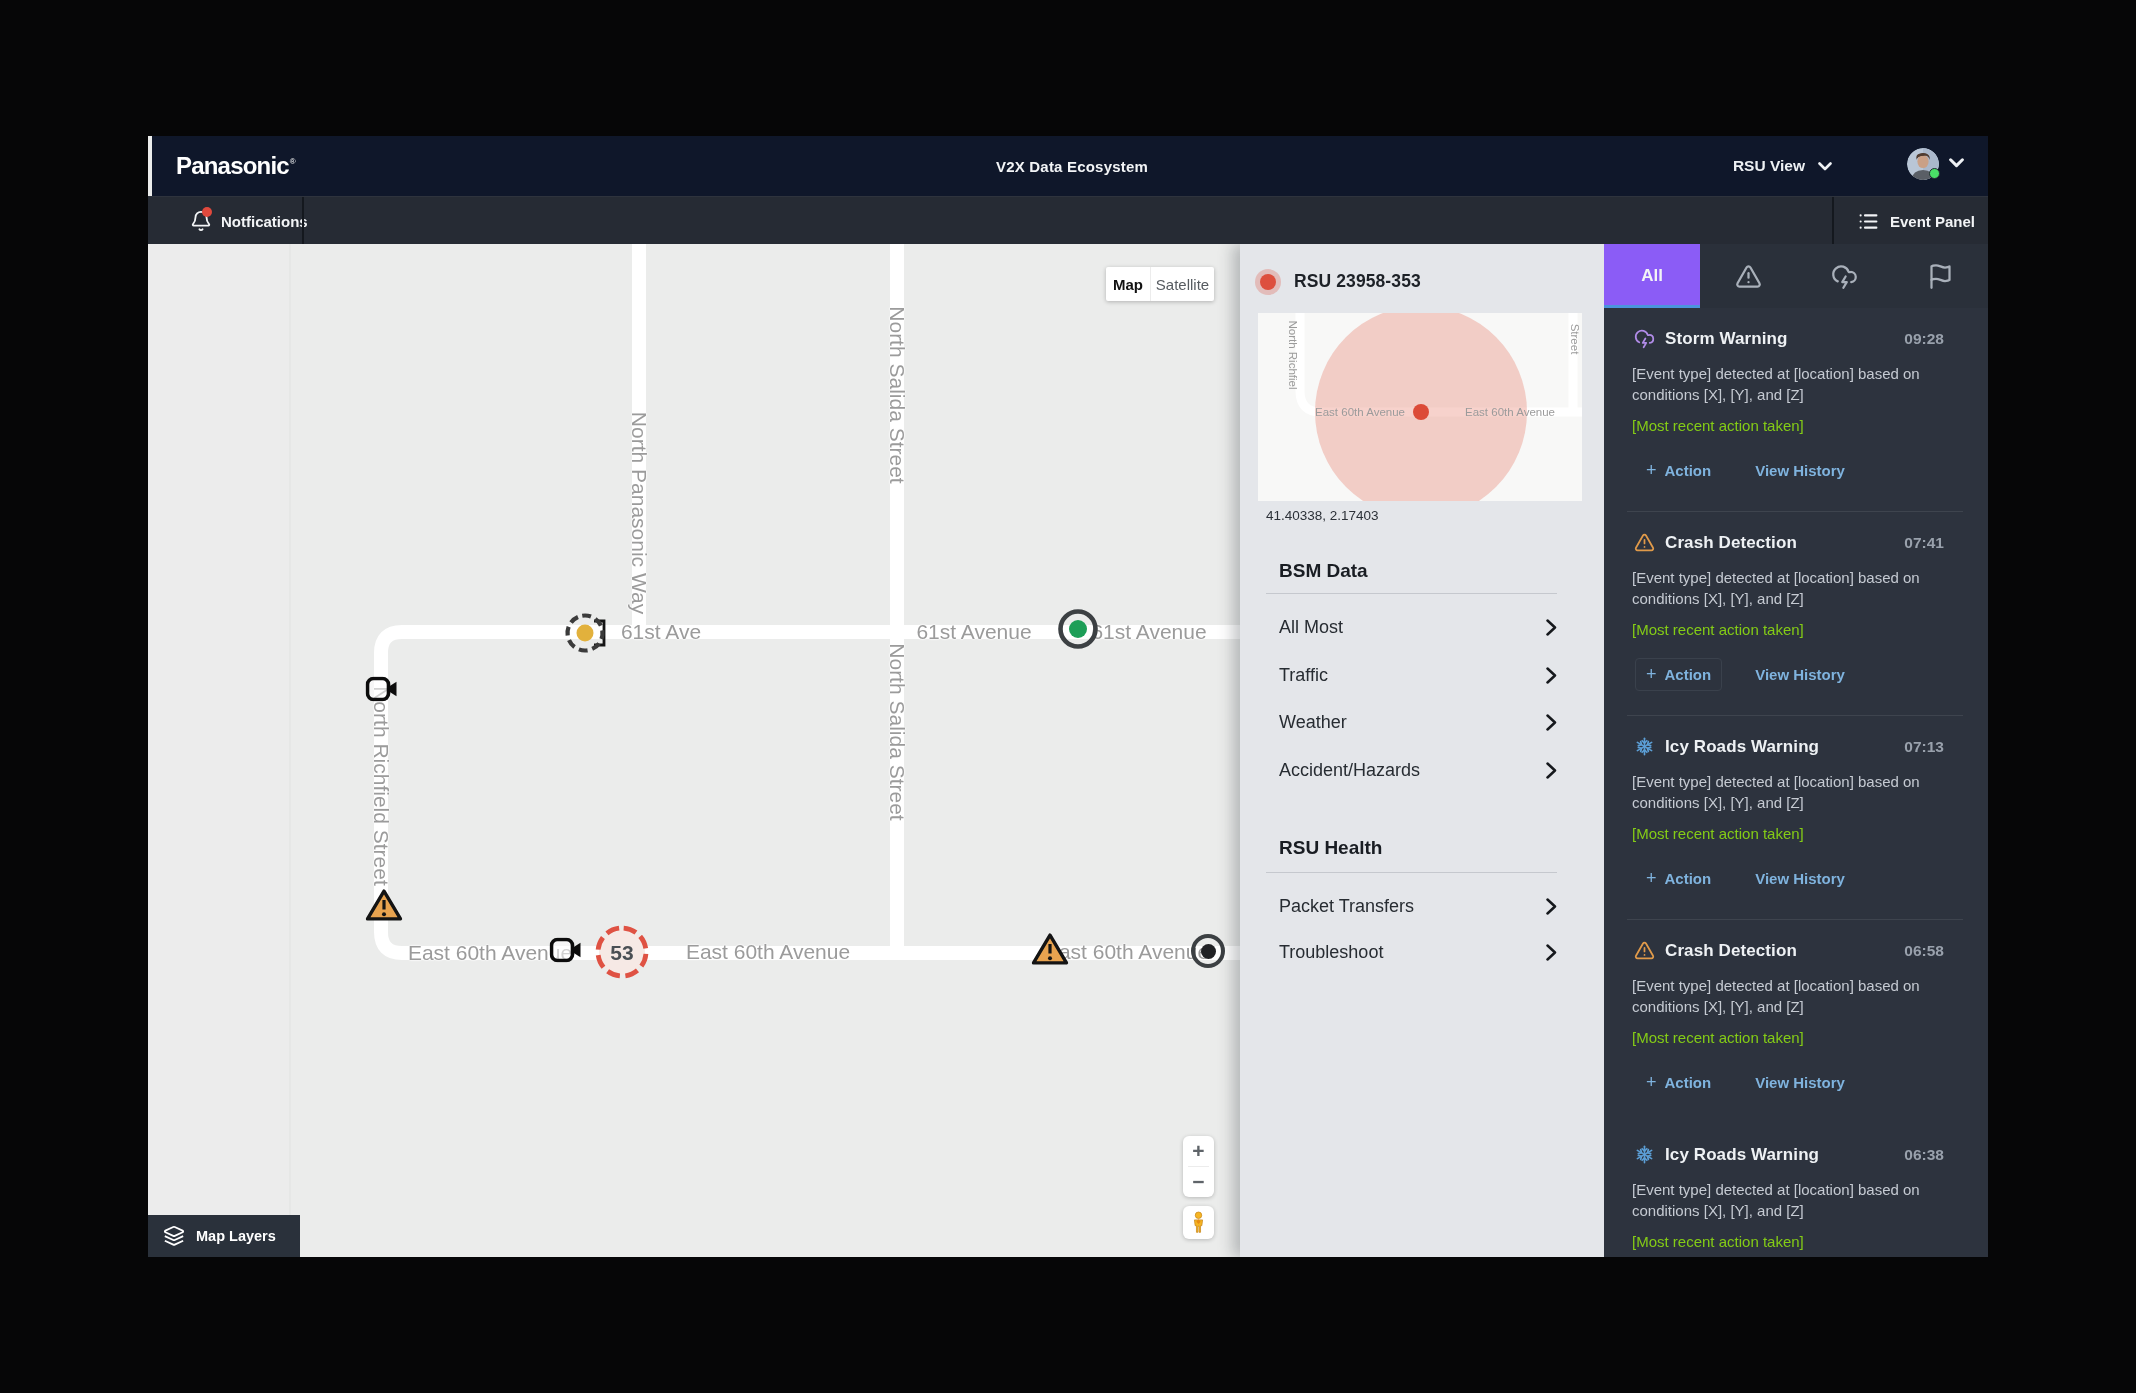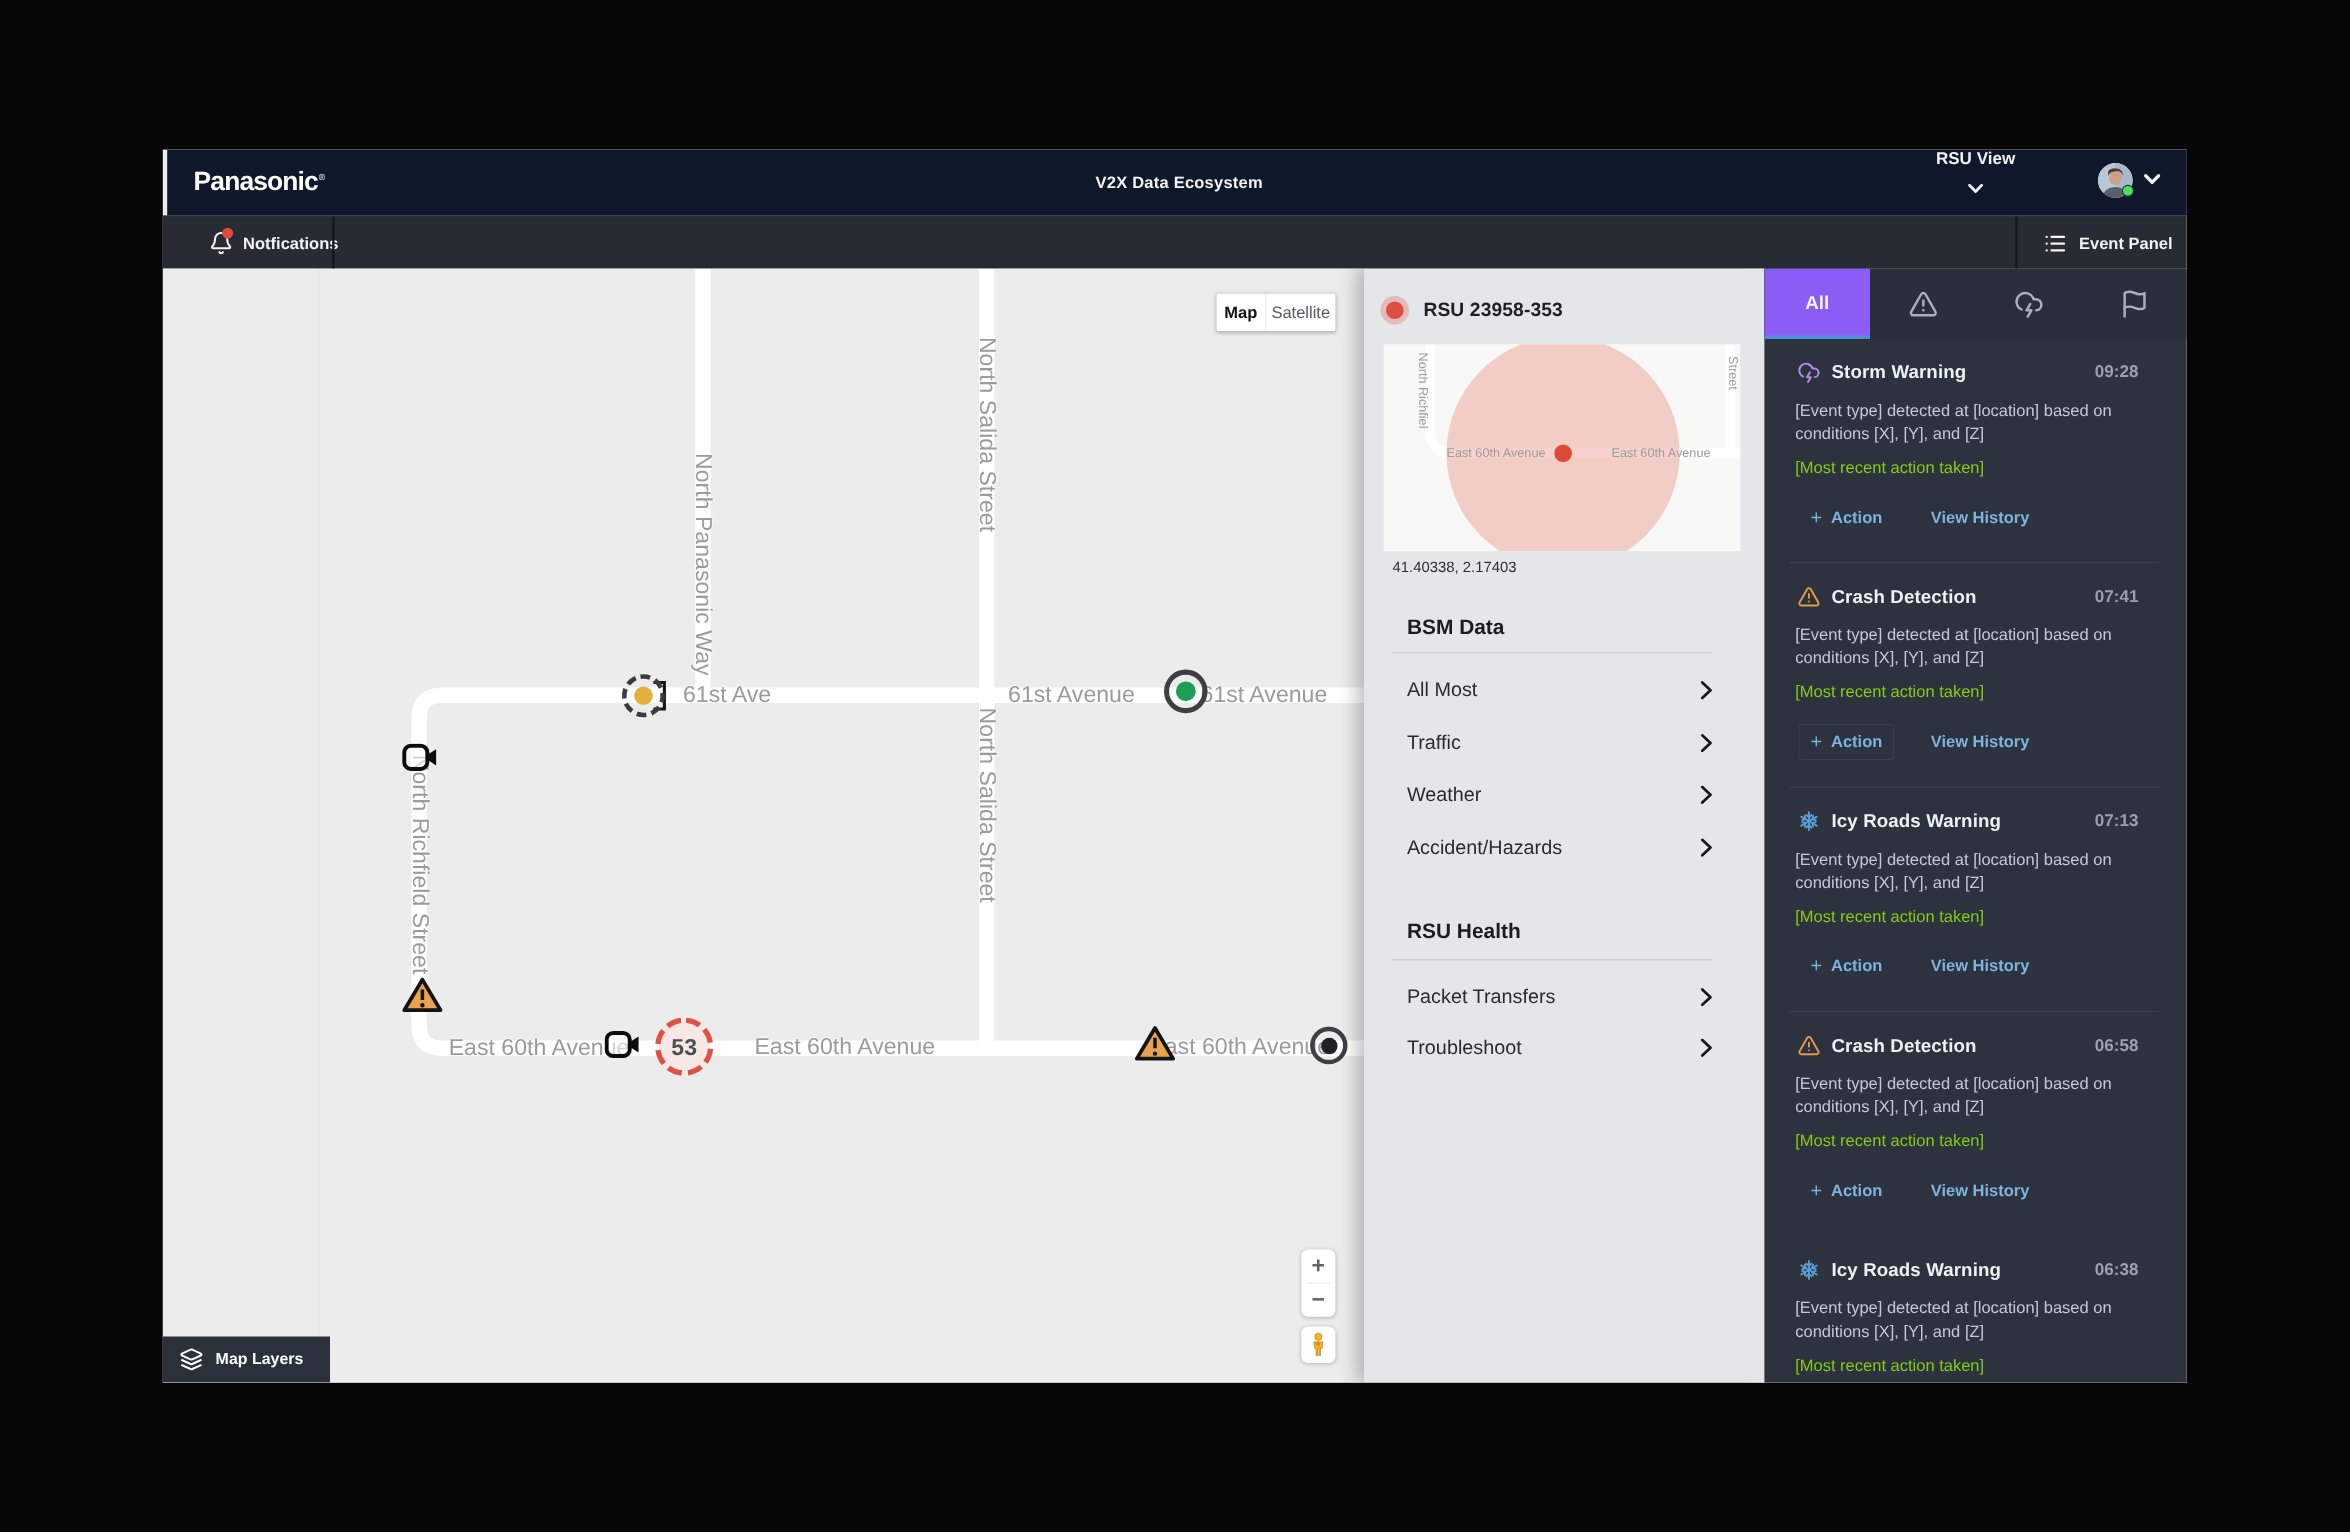--- a/index.html
+++ b/index.html
@@ -4,21 +4,21 @@
 <style>
 * { margin:0; padding:0; box-sizing:border-box; }
 html,body { width:2136px; height:1393px; background:#060607; font-family:"Liberation Sans",sans-serif; overflow:hidden; }
 .app { position:absolute; left:148px; top:136px; width:1840px; height:1121px; background:#ebeceb; overflow:hidden; }
 
 
 .topbar { position:absolute; left:4px; top:0; width:1840px; height:60px; background:#0f172a; z-index:40; }
 .brand { position:absolute; left:24px; top:0; height:60px; display:flex; align-items:center; color:#fff; font-weight:bold; font-size:24px; letter-spacing:-0.8px; }
 .brand sup { font-size:8px; margin-left:1px; margin-top:-10px; font-weight:normal; }
 .app-title { position:absolute; left:0; width:1840px; top:0; height:60px; display:flex; align-items:center; justify-content:center; color:#f2f4f6; font-weight:bold; font-size:15px; letter-spacing:.2px; }
-.view-dd { position:absolute; right:160px; top:0; height:60px; display:flex; align-items:center; gap:13px; color:#eef1f4; font-size:15.5px; font-weight:bold; cursor:pointer;flex-direction:column; }
+.view-dd { position:absolute; right:160px; top:0; height:60px; display:flex; align-items:center; gap:13px; color:#eef1f4; font-size:15.5px; font-weight:bold; cursor:pointer; }
 .avatar-wrap { position:absolute; left:1755px; top:12px; width:32px; height:32px; }
 .avatar-wrap svg.av { border-radius:50%; display:block; }
 .status-dot { position:absolute; left:22px; top:20px; width:11px; height:11px; border-radius:50%; background:#4ade67; border:1.5px solid #262b34; }
 .av-chev { position:absolute; left:1797px; top:22px; }
 
 
 .bar2 { position:absolute; left:0; top:60px; width:1840px; height:48px; background:#262b34; border-top:1px solid #2e333d; z-index:40; }
 .notif { position:absolute; left:42px; top:0; height:48px; display:flex; align-items:center; gap:9px; color:#f2f4f6; font-size:15px; font-weight:bold; cursor:pointer; }
 .bar2 .vdiv { position:absolute; top:0; bottom:0; width:2px; background:#14181e; }
 .evtoggle { position:absolute; left:1710px; top:0; height:48px; display:flex; align-items:center; gap:11px; color:#f2f4f6; font-size:15px; font-weight:bold; cursor:pointer; }

